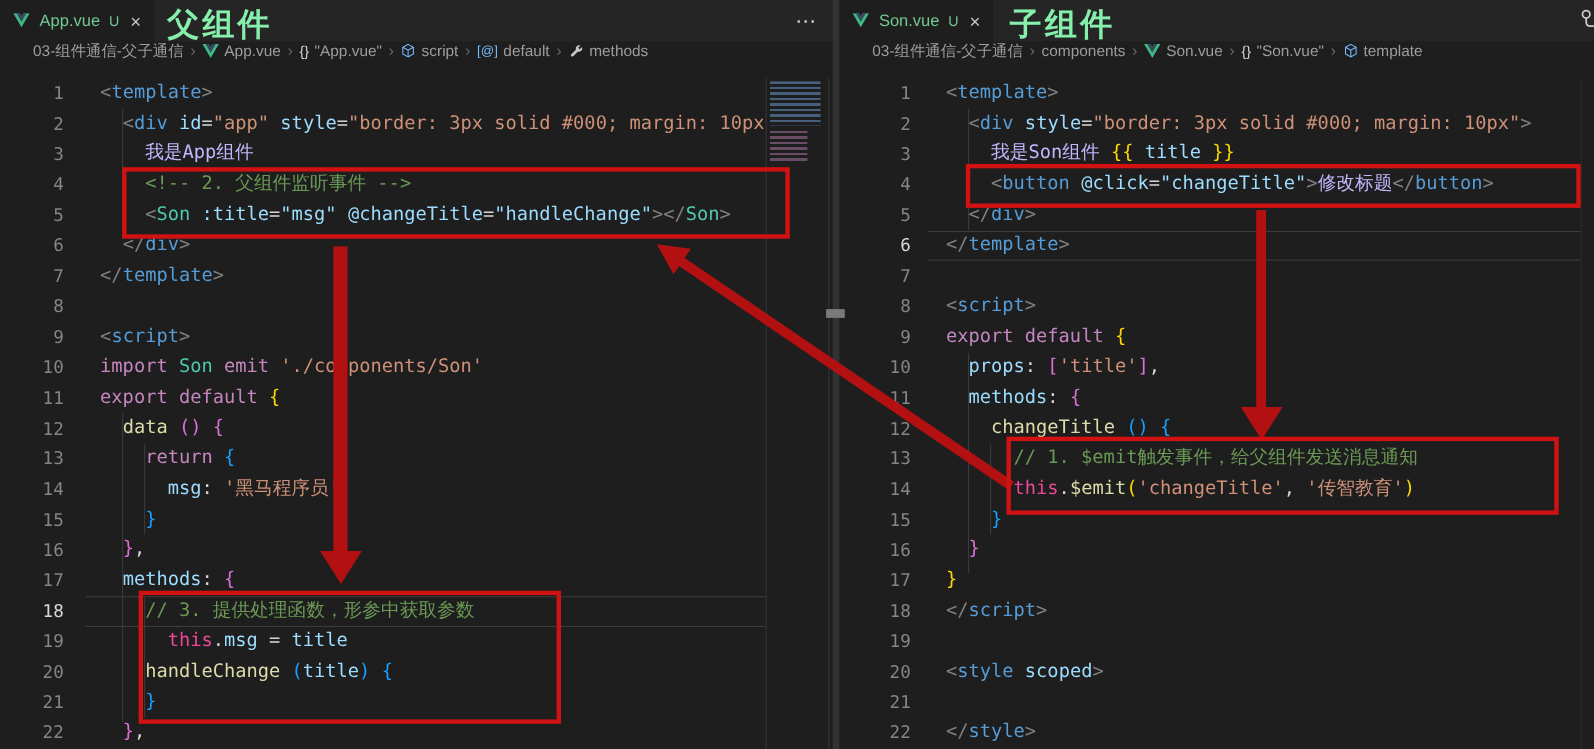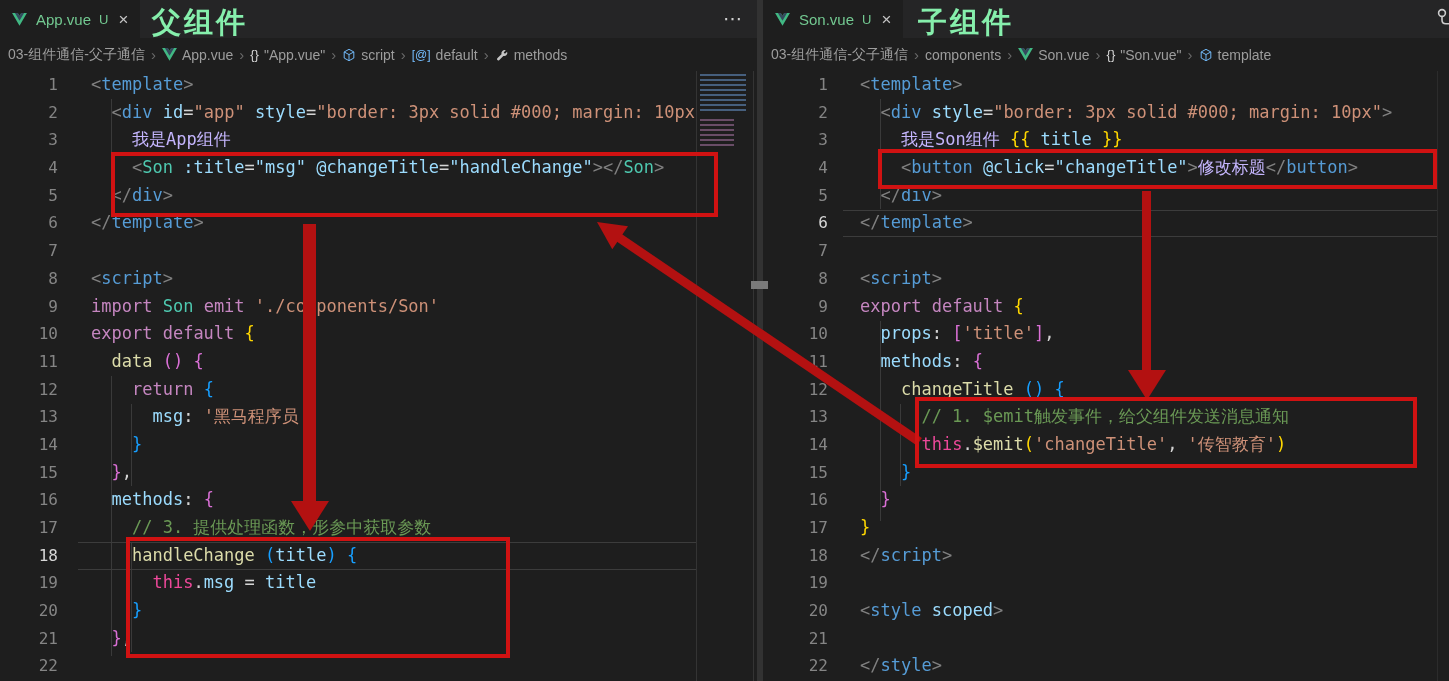--- a/index.html
+++ b/index.html
@@ -13,22 +13,22 @@
        padding:0 12px;gap:8px;cursor:pointer;}
   .tab-ico{width:16px;height:15px;display:inline-block;}
   .tab-label{color:#73c991;font-size:15px;}
   .git-badge{color:#73c991;font-size:13px;}
   .tab-close{color:#c5c5c5;font-size:17px;line-height:17px;margin-left:2px;}
   .anno-label{position:absolute;top:3px;font-size:29px;font-weight:bold;color:#86efac;letter-spacing:3px;}
   #pane0 .anno-label{left:152px;}
   #pane1 .anno-label{left:155px;}
   .more-actions{position:absolute;right:14px;top:7px;color:#d0d0d0;font-size:19px;letter-spacing:2px;}
   .action-ico{position:absolute;left:672px;top:6px;width:20px;height:24px;}
-  .breadcrumb{position:absolute;top:38px;left:0;right:0;height:33px;display:flex;align-items:center;
-       padding-left:8px;color:#9d9d9d;font-size:14px;gap:6px;background:#1e1e1e;white-space:nowrap;}
+  .breadcrumb{position:absolute;top:38px;left:0;right:0;height:33px;display:flex;align-items:flex-start;
+       padding-left:30px;color:#9d9d9d;font-size:14px;gap:6px;background:#1e1e1e;white-space:nowrap;}
   .bc-item{display:inline-flex;align-items:center;gap:5px;cursor:pointer;}
   .bc-sep{color:#6a6a6a;font-size:15px;}
   .bc-ico{display:inline-flex;align-items:center;}
   .bc-braces{color:#d4d4d4;font-size:13px;}
   .bc-at{color:#75beff;font-size:12px;}
   .editor{position:absolute;top:71px;left:0;right:0;bottom:0;}
   .gutter{position:absolute;left:0;top:0;}
   #pane0 .gutter{width:58px;}
   #pane1 .gutter{width:65px;}
   .ln{height:27.7px;line-height:27.7px;text-align:right;color:#858585;
@@ -167,36 +167,37 @@
         <div class="ln cur">18</div>
         <div class="ln">19</div>
         <div class="ln">20</div>
         <div class="ln">21</div>
         <div class="ln">22</div>
       </div>
     <div class="code">
         <div class="cl"><span class="tk-pun">&lt;</span><span class="tk-tag">template</span><span class="tk-pun">&gt;</span></div>
         <div class="cl"><span class="tk-txt">  </span><span class="tk-pun">&lt;</span><span class="tk-tag">div</span><span class="tk-txt"> </span><span class="tk-attr">id</span><span class="tk-op">=</span><span class="tk-str">"app"</span><span class="tk-txt"> </span><span class="tk-attr">style</span><span class="tk-op">=</span><span class="tk-str">"border: 3px solid #000; margin: 10px"</span></div>
         <div class="cl"><span class="tk-txt">    我是App组件</span></div>
+        <div class="cl"><span class="tk-com">    &lt;!-- 2. 父组件监听事件 --&gt;</span></div>
         <div class="cl"><span class="tk-txt">    </span><span class="tk-pun">&lt;</span><span class="tk-cmp">Son</span><span class="tk-txt"> </span><span class="tk-attr">:title</span><span class="tk-op">=</span><span class="tk-attr">"msg"</span><span class="tk-txt"> </span><span class="tk-attr">@changeTitle</span><span class="tk-op">=</span><span class="tk-attr">"handleChange"</span><span class="tk-pun">&gt;&lt;/</span><span class="tk-cmp">Son</span><span class="tk-pun">&gt;</span></div>
         <div class="cl"><span class="tk-txt">  </span><span class="tk-pun">&lt;/</span><span class="tk-tag">div</span><span class="tk-pun">&gt;</span></div>
         <div class="cl"><span class="tk-pun">&lt;/</span><span class="tk-tag">template</span><span class="tk-pun">&gt;</span></div>
         <div class="cl"></div>
         <div class="cl"><span class="tk-pun">&lt;</span><span class="tk-tag">script</span><span class="tk-pun">&gt;</span></div>
         <div class="cl"><span class="tk-kw">import</span><span class="tk-txt"> </span><span class="tk-cmp">Son</span><span class="tk-txt"> </span><span class="tk-kw">emit</span><span class="tk-txt"> </span><span class="tk-str">'./components/Son'</span></div>
         <div class="cl"><span class="tk-kw">export</span><span class="tk-txt"> </span><span class="tk-kw">default</span><span class="tk-txt"> </span><span class="tk-b1">{</span></div>
         <div class="cl"><span class="tk-txt">  </span><span class="tk-fn">data</span><span class="tk-txt"> </span><span class="tk-b2">()</span><span class="tk-txt"> </span><span class="tk-b2">{</span></div>
         <div class="cl"><span class="tk-txt">    </span><span class="tk-kw">return</span><span class="tk-txt"> </span><span class="tk-b3">{</span></div>
         <div class="cl"><span class="tk-txt">      </span><span class="tk-prop">msg</span><span class="tk-op">: </span><span class="tk-str">'黑马程序员'</span></div>
         <div class="cl"><span class="tk-txt">    </span><span class="tk-b3">}</span></div>
         <div class="cl"><span class="tk-txt">  </span><span class="tk-b2">}</span><span class="tk-op">,</span></div>
         <div class="cl"><span class="tk-txt">  </span><span class="tk-prop">methods</span><span class="tk-op">: </span><span class="tk-b2">{</span></div>
         <div class="cl"><span class="tk-com">    // 3. 提供处理函数，形参中获取参数</span></div>
+        <div class="cl"><span class="tk-txt">      </span><span class="tk-ths">this</span><span class="tk-op">.</span><span class="tk-prop">msg</span><span class="tk-op"> = </span><span class="tk-prop">title</span></div>
         <div class="cl"><span class="tk-txt">    </span><span class="tk-fn">handleChange</span><span class="tk-txt"> </span><span class="tk-b3">(</span><span class="tk-prop">title</span><span class="tk-b3">)</span><span class="tk-txt"> </span><span class="tk-b3">{</span></div>
-        <div class="cl"><span class="tk-txt">      </span><span class="tk-ths">this</span><span class="tk-op">.</span><span class="tk-prop">msg</span><span class="tk-op"> = </span><span class="tk-prop">title</span></div>
         <div class="cl"><span class="tk-txt">    </span><span class="tk-b3">}</span></div>
         <div class="cl"><span class="tk-txt">  </span><span class="tk-b2">}</span><span class="tk-op">,</span></div>
       </div>
     <div class="mm-edge" style="left:696px;"></div>
     <div class="minimap">
       <div class="mm-block mm-b1"></div>
       <div class="mm-block mm-b2"></div>
     </div>
     <div class="mm-edge" style="left:753px;"></div>
   </div>

